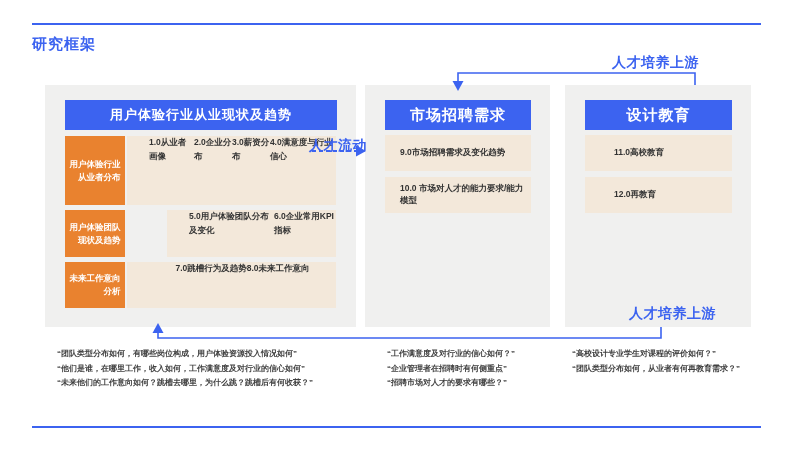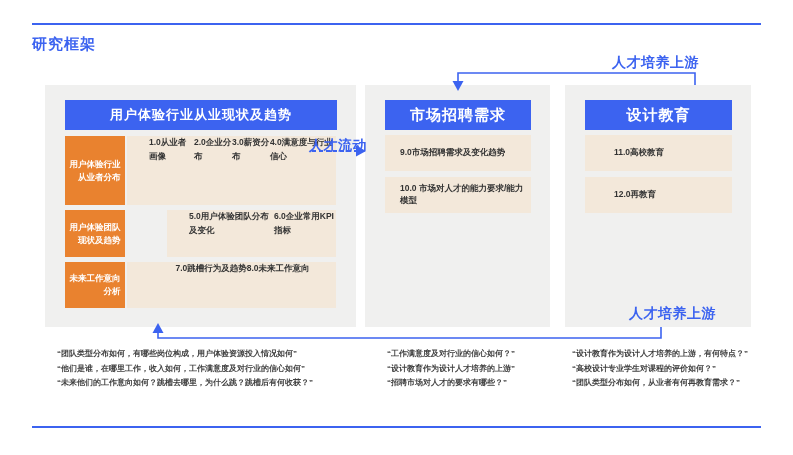--- a/index.html
+++ b/index.html
@@ -143,23 +143,22 @@
   <div class="flow-label up-top">人才培养上游</div>
   <div class="flow-label up-bottom">人才培养上游</div>
 
   <div class="quotes q-industry">
     <div class="quote-line">“团队类型分布如何，有哪些岗位构成，用户体验资源投入情况如何”</div>
     <div class="quote-line">“他们是谁，在哪里工作，收入如何，工作满意度及对行业的信心如何”</div>
     <div class="quote-line">“未来他们的工作意向如何？跳槽去哪里，为什么跳？跳槽后有何收获？”</div>
   </div>
   <div class="quotes q-market">
     <div class="quote-line">“工作满意度及对行业的信心如何？”</div>
-    <div class="quote-line">“设计教育作为设计人才培养的上游”</div>
+    <div class="quote-line">“企业管理者在招聘时有何侧重点”</div>
     <div class="quote-line">“招聘市场对人才的要求有哪些？”</div>
   </div>
   <div class="quotes q-education">
-    <div class="quote-line">“设计教育作为设计人才培养的上游，有何特点？”</div>
     <div class="quote-line">“高校设计专业学生对课程的评价如何？”</div>
     <div class="quote-line">“团队类型分布如何，从业者有何再教育需求？”</div>
   </div>
 
   <div class="rule bottom"></div>
 </div>
 
 </body></html>

